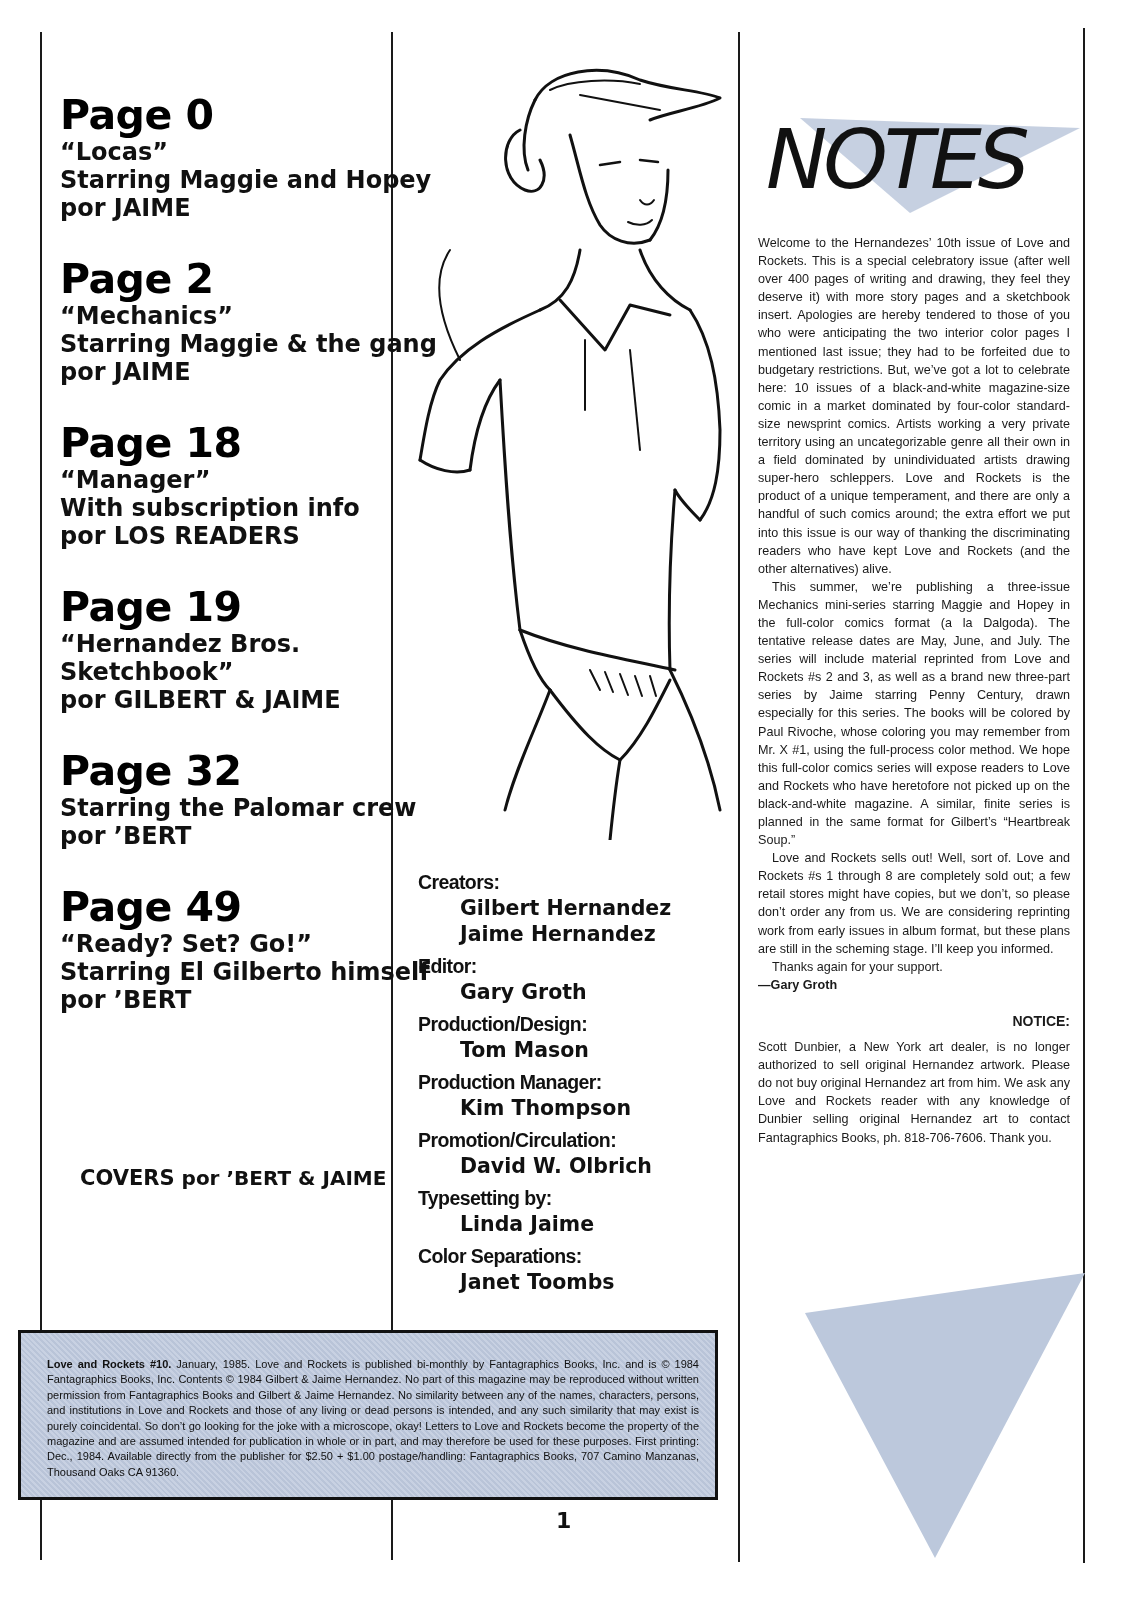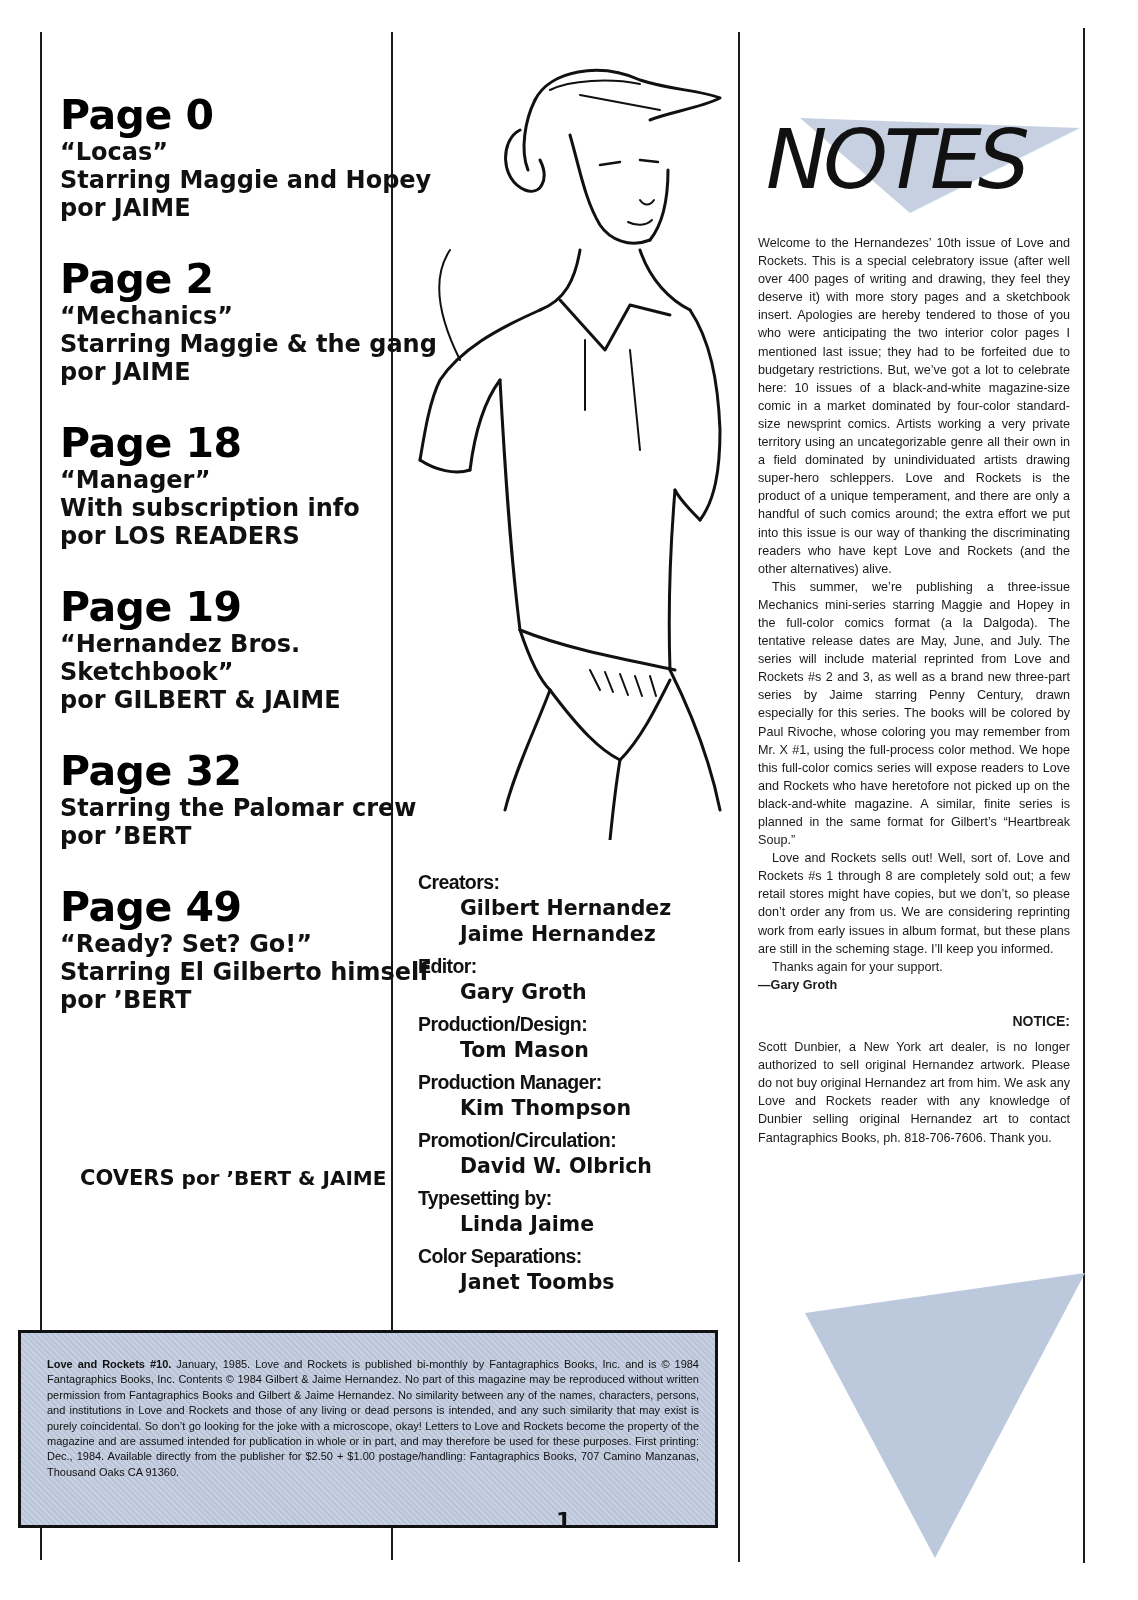--- a/index.html
+++ b/index.html
@@ -22,21 +22,21 @@
   
   .notes-title { position: absolute; left: 760px; top: 108px; width: 320px; height: 110px; }
   .notes-body { position: absolute; left: 758px; top: 234px; width: 312px; font-family: "Liberation Sans", sans-serif;
                 font-size: 12.6px; line-height: 18.1px; text-align: justify; color: #1a1a1a; }
   .notes-body p { margin: 0; }
   .notes-body p.indent { text-indent: 14px; }
   .notes-body .sig { text-align: left; font-weight: bold; }
   .notice-head { text-align: right; font-weight: bold; font-size: 14px; margin: 18px 0 8px; font-family: "Liberation Sans", sans-serif; }
   .triangle { position: absolute; left: 800px; top: 1268px; width: 300px; height: 300px; }
   
-  .footer-box { position: absolute; left: 18px; top: 1330px; width: 700px; height: 198px; border: 3px solid #111;
+  .footer-box { position: absolute; left: 18px; top: 1330px; width: 700px; height: 170px; border: 3px solid #111;
                 background: repeating-linear-gradient(45deg, #b9c4d8 0 2px, #c8d1e2 2px 4px); box-sizing: border-box; }
   .footer-text { position: absolute; left: 26px; top: 24px; width: 652px; font-family: "Liberation Sans", sans-serif;
                  font-size: 11px; line-height: 15.4px; text-align: justify; color: #111; }
   .footer-text b { font-weight: bold; }
   .page-num { position: absolute; left: 556px; top: 1508px; font-weight: bold; font-size: 22px; }
 </style>
 </head>
 <body>
 
 <div class="vline" style="left:40px; top:32px; height:1300px;"></div>

